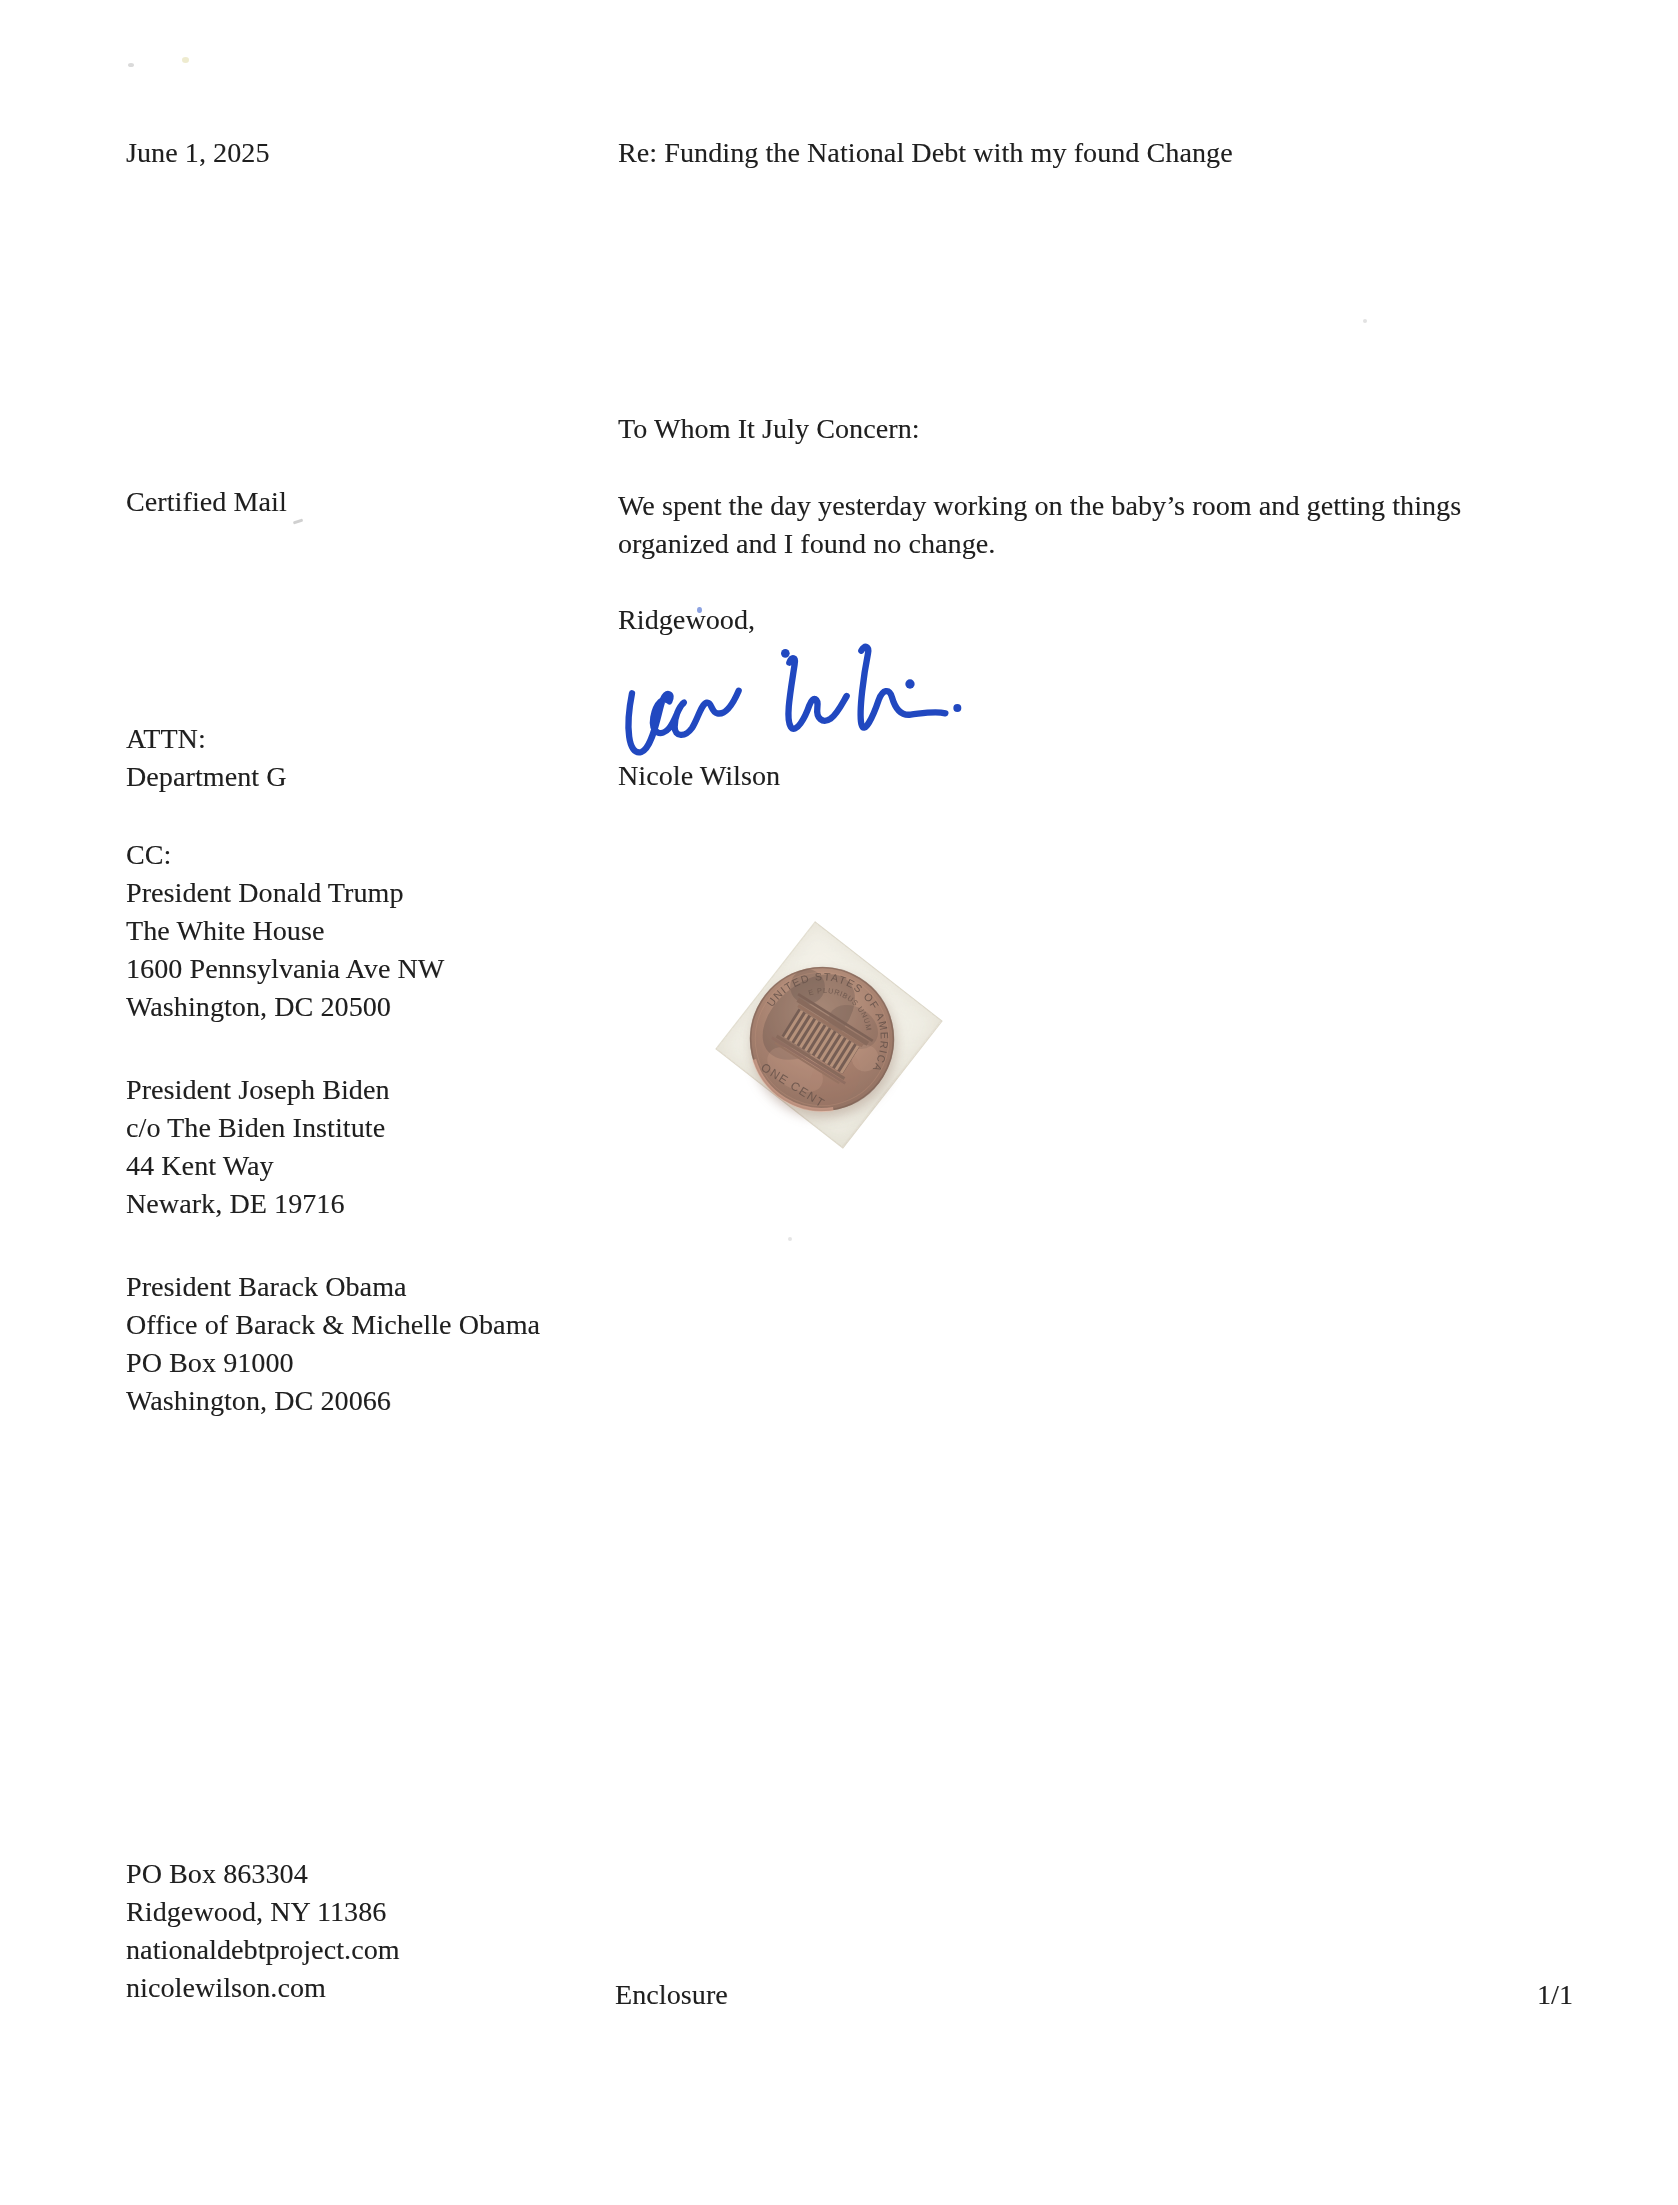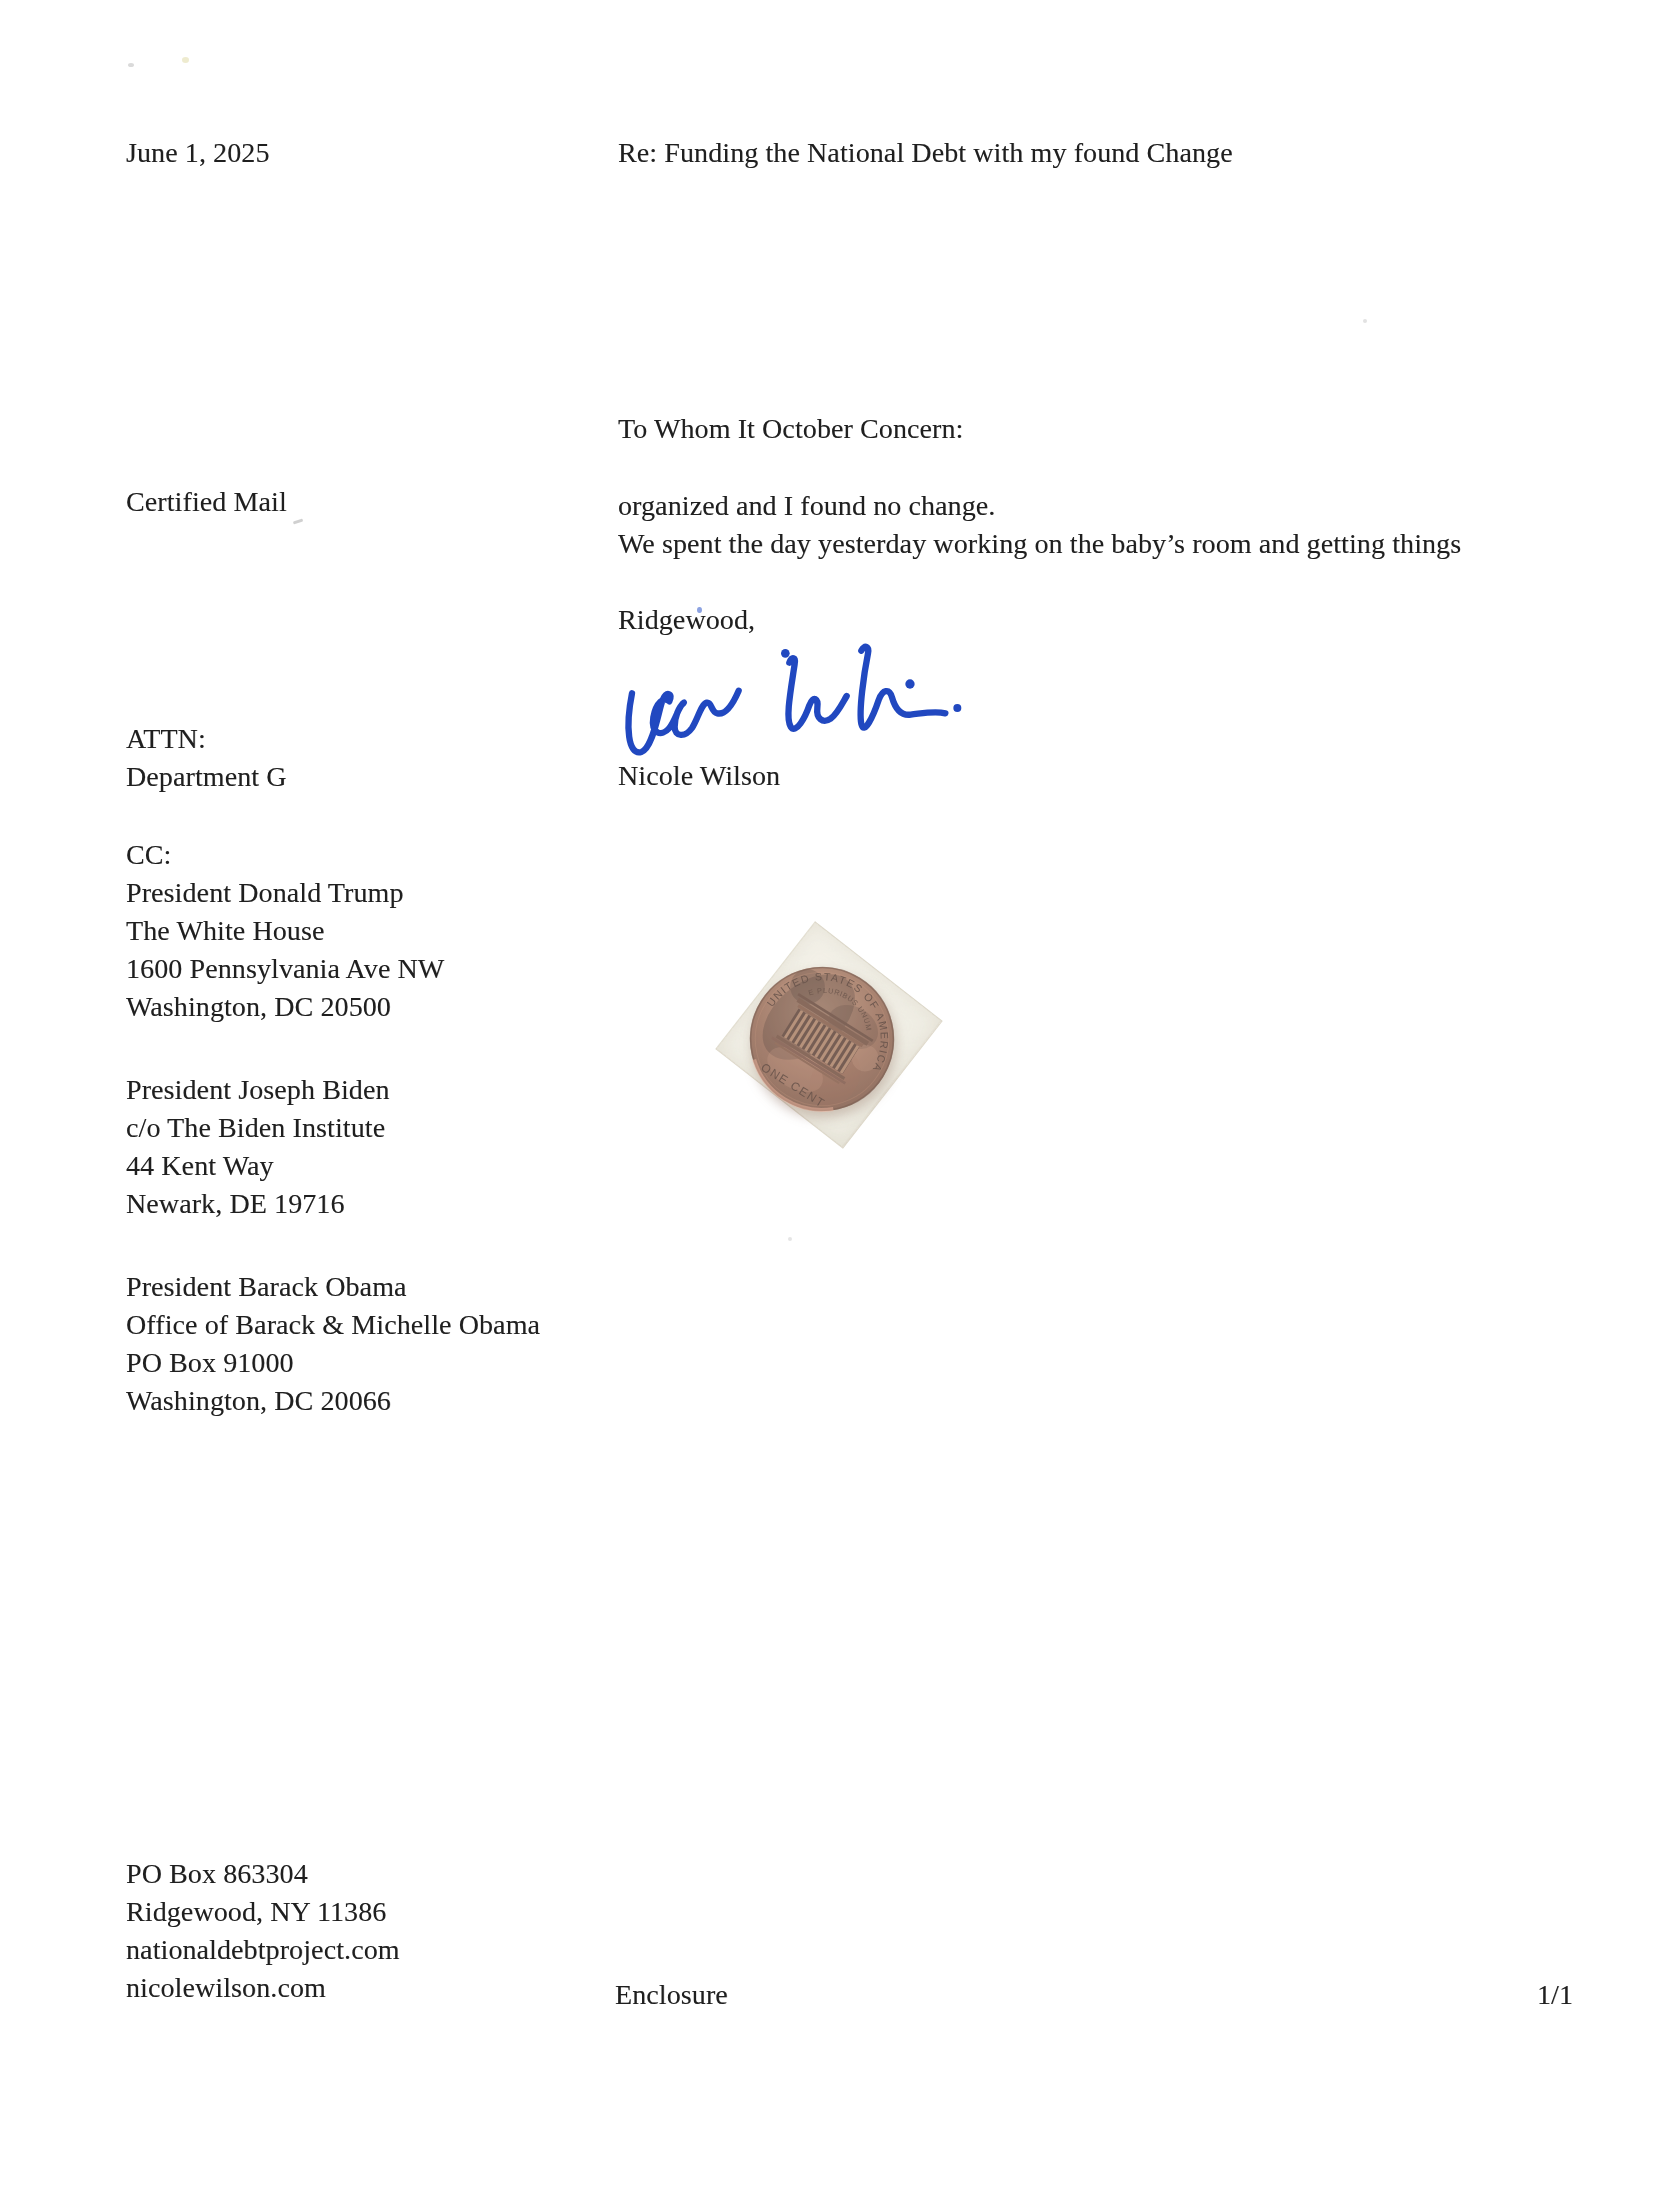--- a/index.html
+++ b/index.html
@@ -62,25 +62,25 @@
     <span class="line">Newark, DE 19716</span>
   </div>
 
   <div class="txt" style="left:126px;top:1268px">
     <span class="line">President Barack Obama</span>
     <span class="line">Office of Barack &amp; Michelle Obama</span>
     <span class="line">PO Box 91000</span>
     <span class="line">Washington, DC 20066</span>
   </div>
 
-  <div class="txt" style="left:618px;top:410px">To Whom It October Concern:</div>
+  <div class="txt" style="left:618px;top:410px">To Whom It July Concern:</div>
 
   <div class="txt" style="left:618px;top:487px">
+    <span class="line">We spent the day yesterday working on the baby’s room and getting things</span>
     <span class="line">organized and I found no change.</span>
-    <span class="line">We spent the day yesterday working on the baby’s room and getting things</span>
   </div>
 
   <div class="txt" style="left:618px;top:601px">Ridgewood,</div>
 
   <svg class="sig-svg" width="354" height="140" viewBox="0 0 530 210">
     <g fill="none" stroke-width="9.5" stroke-linecap="round" stroke-linejoin="round">
       <path d="M 16,98 C 6,148 10,192 30,186 C 48,180 56,122 62,108 C 68,94 78,98 72,110
                C 64,102 52,112 48,134 C 44,158 60,164 72,150 C 82,138 86,116 94,112
                C 86,118 80,134 80,148 C 80,164 96,164 106,150 C 114,138 120,114 128,112
                C 136,110 134,126 144,128 C 158,131 170,108 176,94" stroke="#2148c0"></path>

